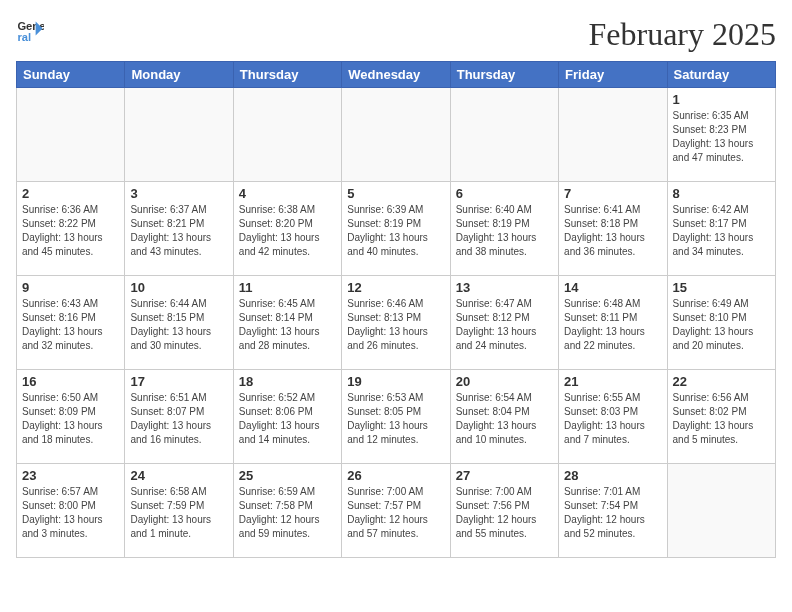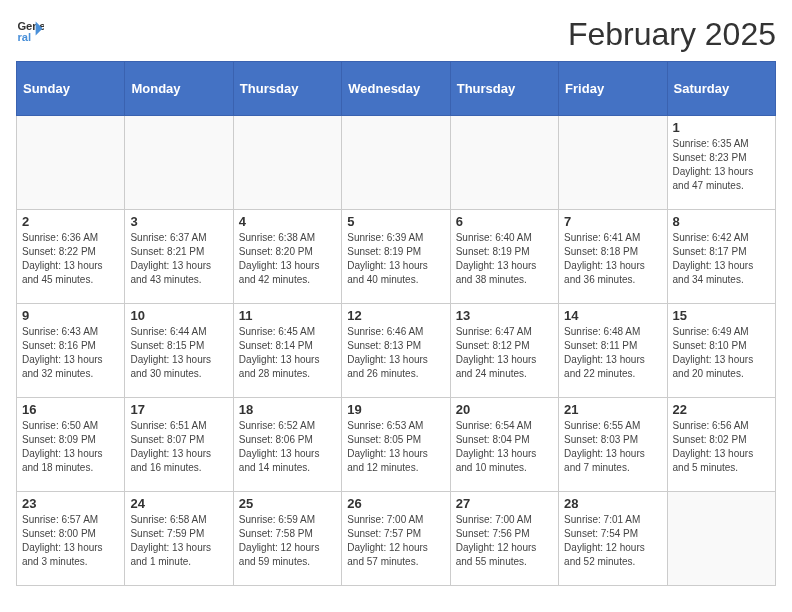--- a/index.html
+++ b/index.html
@@ -32,36 +32,37 @@
       width: 28px;
       height: 28px;
     }
     .title-section {
       text-align: right;
     }
     .month-title {
       font-size: 32px;
       font-weight: normal;
       color: #333;
+      font-family: Liberation Serif, serif;
     }
     .location-title {
       font-size: 14px;
       color: #555;
     }
     .calendar {
       width: 100%;
       border-collapse: collapse;
       border: 1px solid #ccc;
     }
     .calendar th {
       background-color: #4472c4;
       color: #fff;
       font-size: 13px;
       font-weight: bold;
-      padding: 19px 6px;
+      padding: 5px 6px;
       text-align: left;
       border: 1px solid #3a62b0;
     }
     .calendar td {
       vertical-align: top;
       border: 1px solid #ccc;
       padding: 4px 5px;
       width: 108px;
       min-height: 90px;
       height: 90px;

